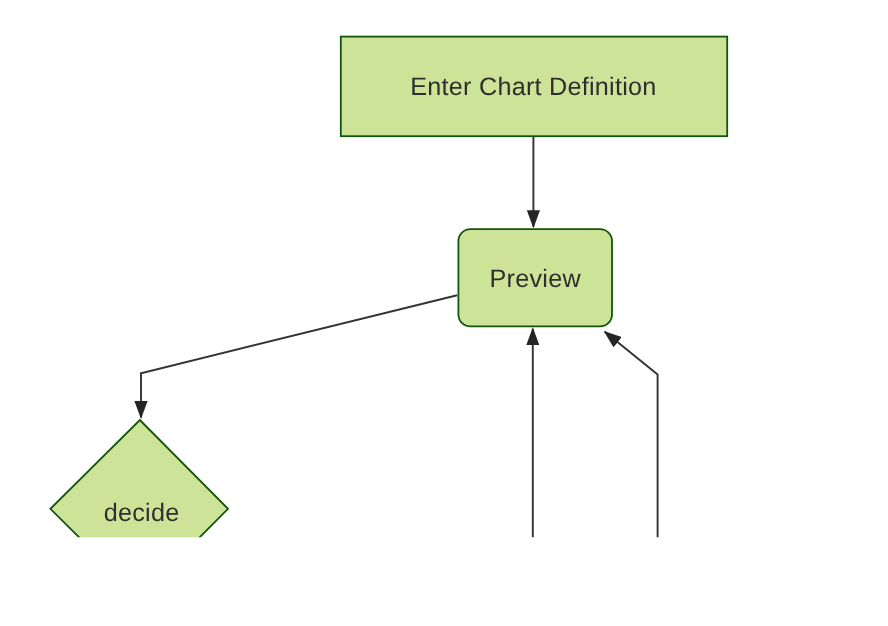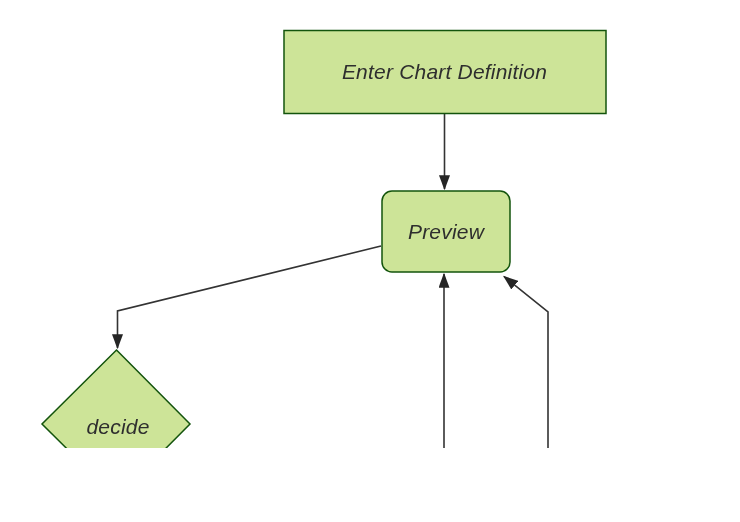--- a/index.html
+++ b/index.html
@@ -14,21 +14,20 @@
   body{
     background:var(--background);
     font-family:"Liberation Sans","DejaVu Sans",sans-serif;
   }
   .canvas{
     position:relative;
     width:740px;
     height:448px;
     background:var(--background);
     overflow:hidden;
-    font-style:italic;
   }
   svg{display:block;}
   .edge{
     stroke:var(--edge-line);
     stroke-width:1.6;
     fill:none;
   }
   .node-shape{
     fill:var(--node-fill);
     stroke:var(--node-border);

